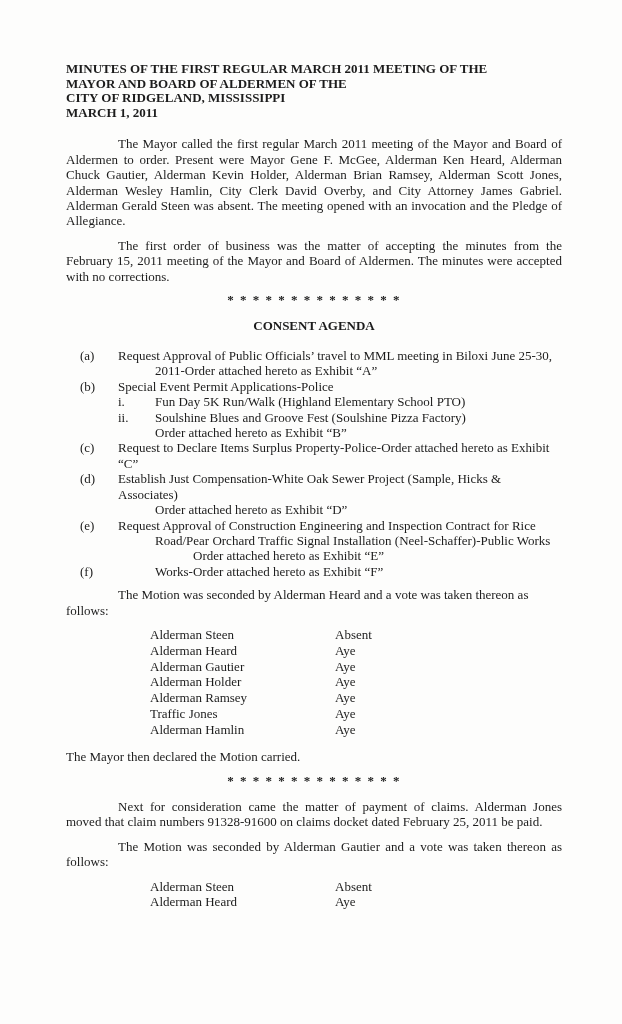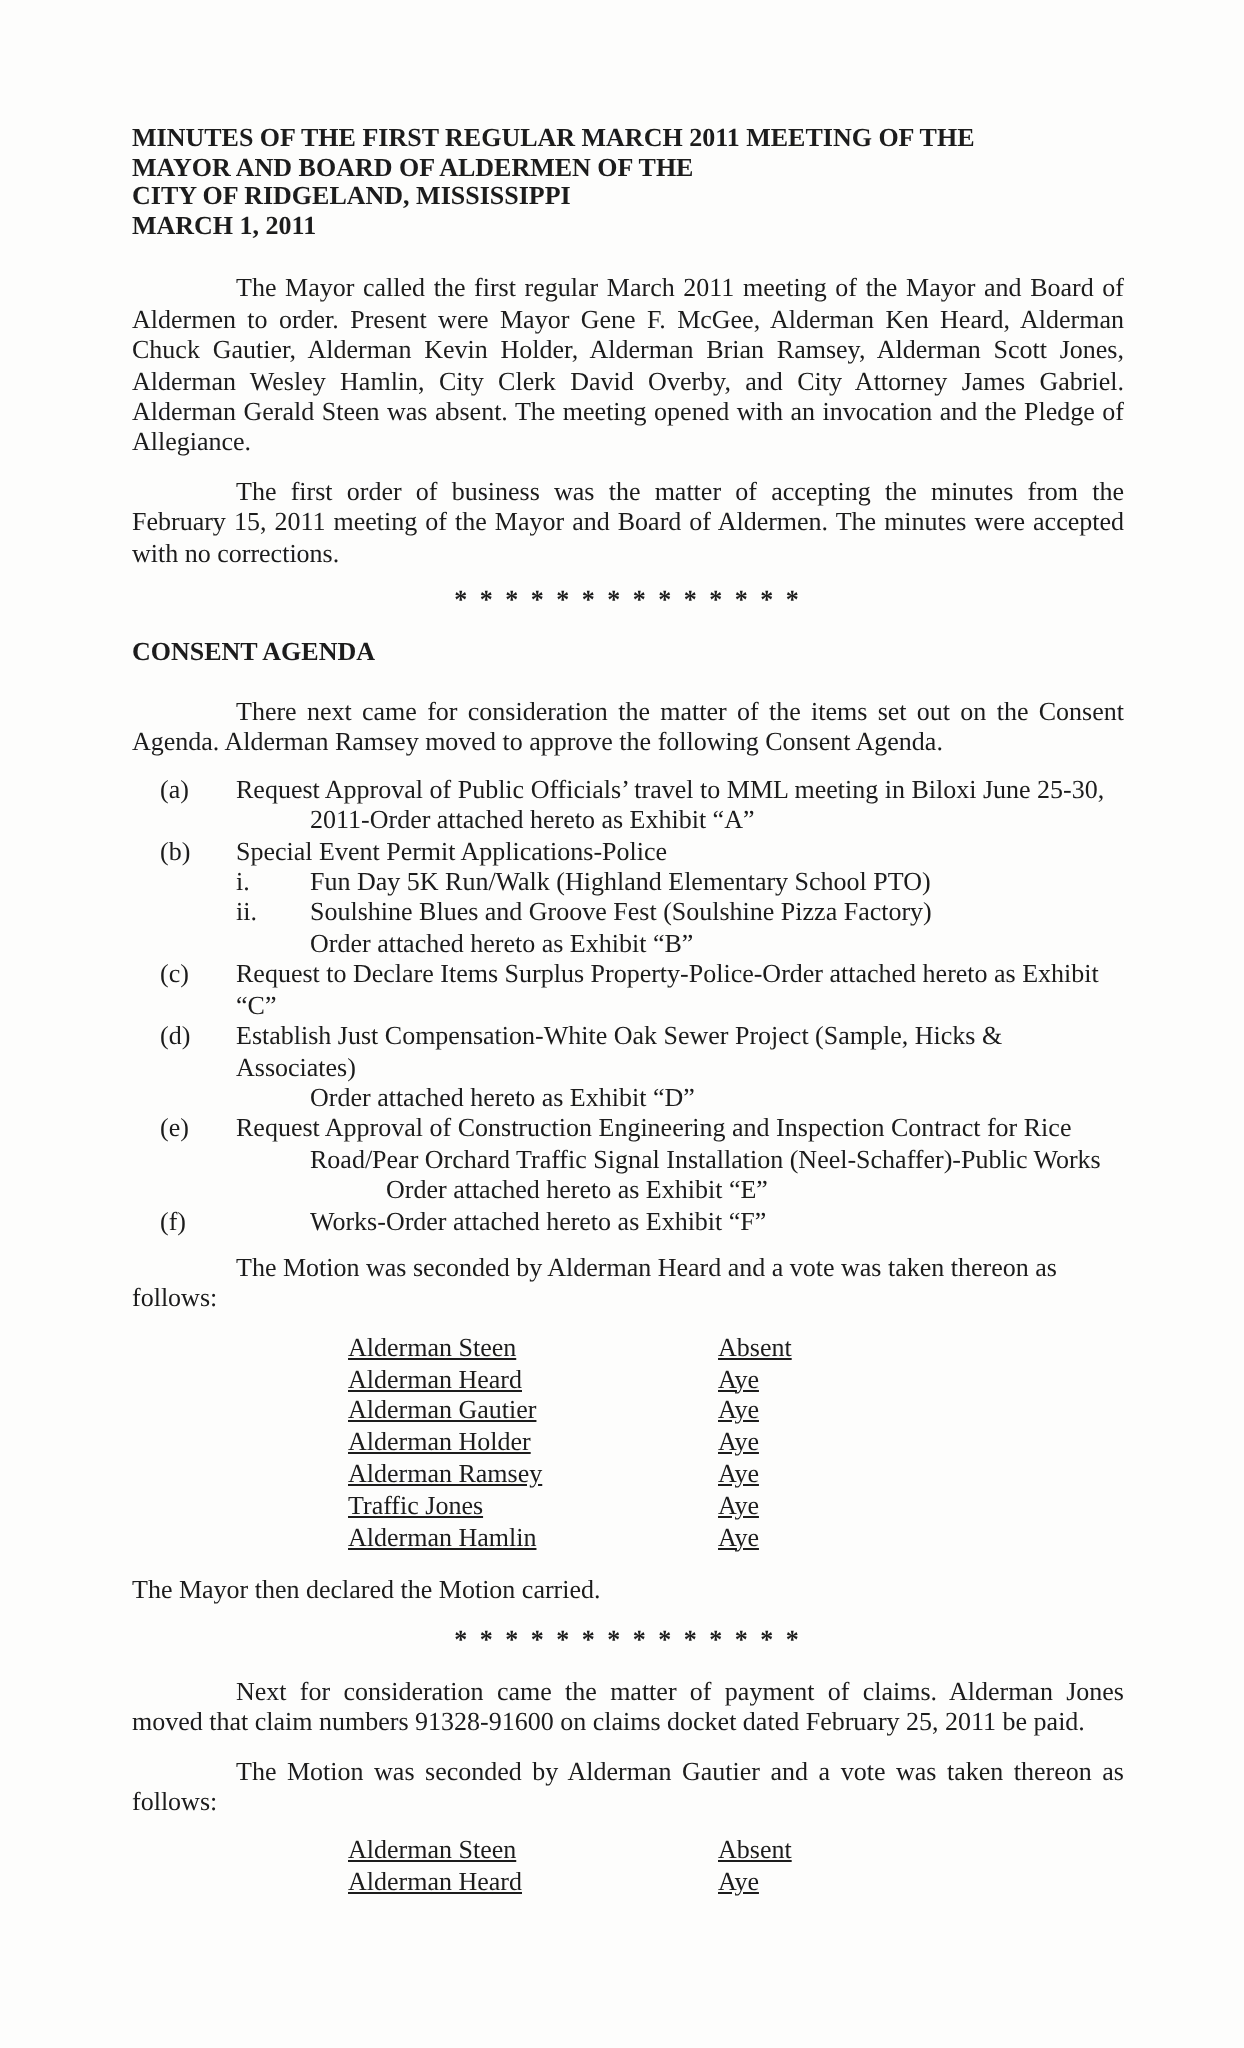--- a/index.html
+++ b/index.html
@@ -32,37 +32,38 @@
   p.no-bottom { margin-bottom: 8px; }
   .separator {
     text-align: center;
     font-weight: bold;
     letter-spacing: 1.5px;
     line-height: 15px;
     margin: 8px 0 11px 0;
     white-space: nowrap;
   }
   .section-heading {
+    text-align: center;
     font-weight: bold;
     line-height: 15px;
     margin: 0 0 15px 0;
   }
   .agenda-list { line-height: 15.4px; margin-bottom: 8px; }
   .item-row { position: relative; padding-left: 52px; }
   .item-label { position: absolute; left: 14px; top: 0; }
   .cont-1 { padding-left: 89px; }
   .cont-2 { padding-left: 127px; }
   .sub-row { position: relative; padding-left: 89px; }
   .sub-label { position: absolute; left: 52px; top: 0; }
   .motion-line {
     margin: 0 0 9px 0;
     text-indent: 52px;
     line-height: 15.4px;
   }
-  .vote-table { margin: 0 0 5px 108px; line-height: 15.8px; text-decoration: underline; }
+  .vote-table { margin: 0 0 5px 84px; line-height: 15.8px; }
   .vote-row { display: flex; }
   .vote-name { width: 185px; }
   .vote-value { flex: 1; }
   .carried-line { margin: 0 0 9px 0; line-height: 15.4px; }
   .gap-after-votes { margin-bottom: 11px; }
 </style>
 </head>
 <body>
 
 <div class="page">
@@ -76,21 +77,20 @@
     </div>
 
     <p class="body-para">The Mayor called the first regular March 2011 meeting of the Mayor and Board of Aldermen to order.  Present were Mayor Gene F. McGee, Alderman Ken Heard, Alderman Chuck Gautier, Alderman Kevin Holder, Alderman Brian Ramsey, Alderman Scott Jones, Alderman Wesley Hamlin, City Clerk David Overby, and City Attorney James Gabriel.  Alderman Gerald Steen was absent.  The meeting opened with an invocation and the Pledge of Allegiance.</p>
 
     <p class="body-para no-bottom">The first order of business was the matter of accepting the minutes from the February 15, 2011 meeting of the Mayor and Board of Aldermen. The minutes were accepted with no corrections.</p>
 
     <div class="separator">* * * * * * * * * * * * * *</div>
 
     <div class="section-heading">CONSENT AGENDA</div>
 
-    <p class="body-para no-bottom">There next came for consideration the matter of the items set out on the Consent Agenda.  Alderman Ramsey moved to approve the following Consent Agenda.</p>
 
     <div class="agenda-list">
 
       <div class="item-row">
         <span class="item-label">(a)</span>
         <span>Request Approval of Public Officials’ travel to MML meeting in Biloxi June 25-30,</span>
       </div>
       <div class="cont-1">2011-Order attached hereto as Exhibit “A”</div>
 
       <div class="item-row">

